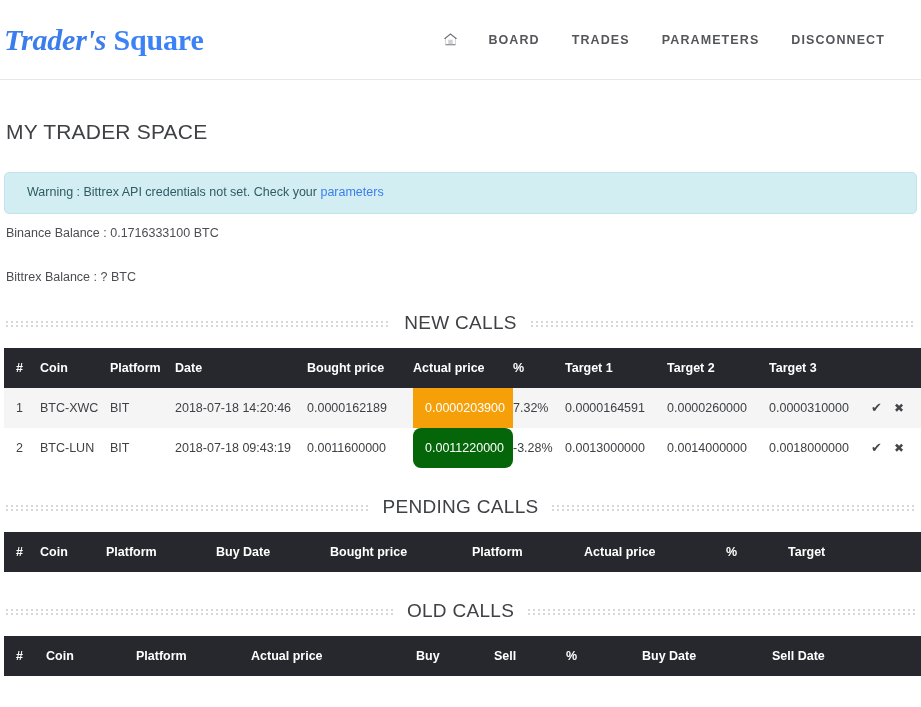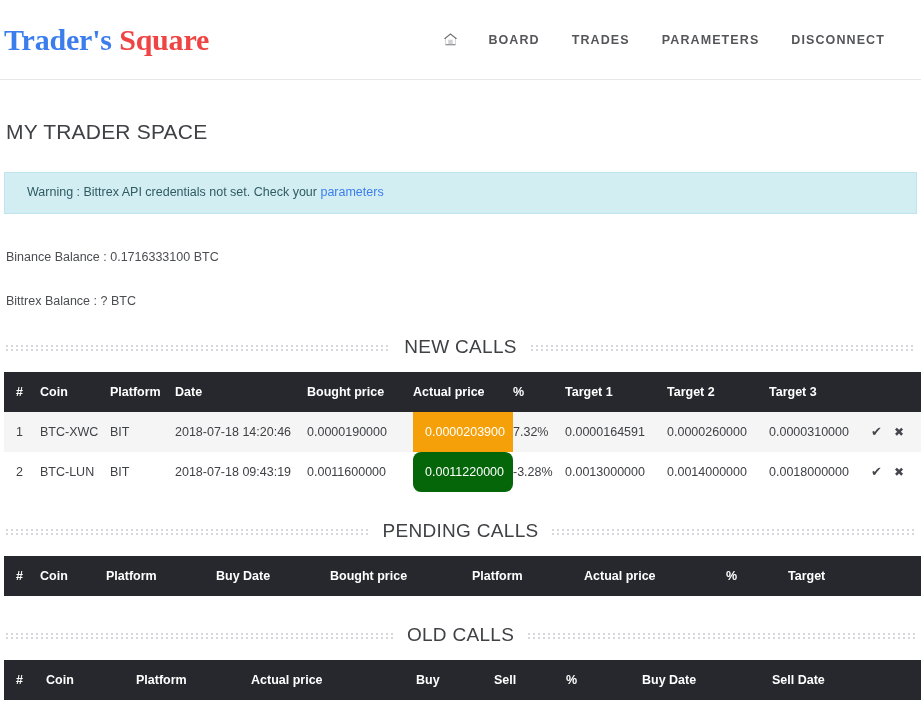--- a/index.html
+++ b/index.html
@@ -27,22 +27,22 @@
     background: #ffffff;
   }
   .brand {
     font-family: "Liberation Serif", serif;
     font-size: 30px;
     font-weight: bold;
     letter-spacing: -0.2px;
     white-space: nowrap;
     padding-left: 0px;
   }
-  .brand .brand-a { color: #3b7ded; }
-  .brand .brand-b { color: #ef4444; }
+  .brand .brand-a { color: #3b7ded; font-style: italic; }
+  .brand .brand-b { color: #3b82f6; }
 
   .nav {
     margin-left: auto;
     display: flex;
     align-items: center;
     gap: 0px;
   }
   .nav-item {
     font-size: 12.5px;
     font-weight: bold;
@@ -69,36 +69,36 @@
     font-weight: normal;
     color: #3f4145;
     letter-spacing: 0.2px;
     margin: 40px 0 0 2px;
   }
 
   .alert {
     margin-top: 28px;
     background: #d3eef3;
     border: 1px solid #bfe4ea;
-    border-radius: 0;
+    border-radius: 5px;
     padding: 12px 16px 13px 22px;
     font-size: 12.5px;
     color: #2f5b63;
     line-height: 1.2;
   }
   .alert a {
     color: #3b7ded;
     text-decoration: none;
     cursor: pointer;
   }
 
   .balance-line {
     font-size: 12.5px;
     color: #4b4d52;
-    margin-top: 36px;
+    margin-top: 12px;
     margin-left: 2px;
   }
   .balance-line + .balance-line { margin-top: 30px; }
 
   
   .section-head {
     display: flex;
     align-items: center;
     margin-top: 28px;
     margin-bottom: 14px;
@@ -248,21 +248,21 @@
         <th>Target 3</th>
         <th></th>
       </tr>
     </thead>
     <tbody>
       <tr class="odd">
         <td>1</td>
         <td>BTC-XWC</td>
         <td>BIT</td>
         <td>2018-07-18 14:20:46</td>
-        <td>0.0000190000</td>
+        <td>0.0000162189</td>
         <td class="price-up">0.0000203900</td>
         <td>7.32%</td>
         <td>0.0000164591</td>
         <td>0.0000260000</td>
         <td>0.0000310000</td>
         <td class="actions">
           <span class="act-icon">✔</span><span class="act-icon cross">✖</span>
         </td>
       </tr>
       <tr class="even">

